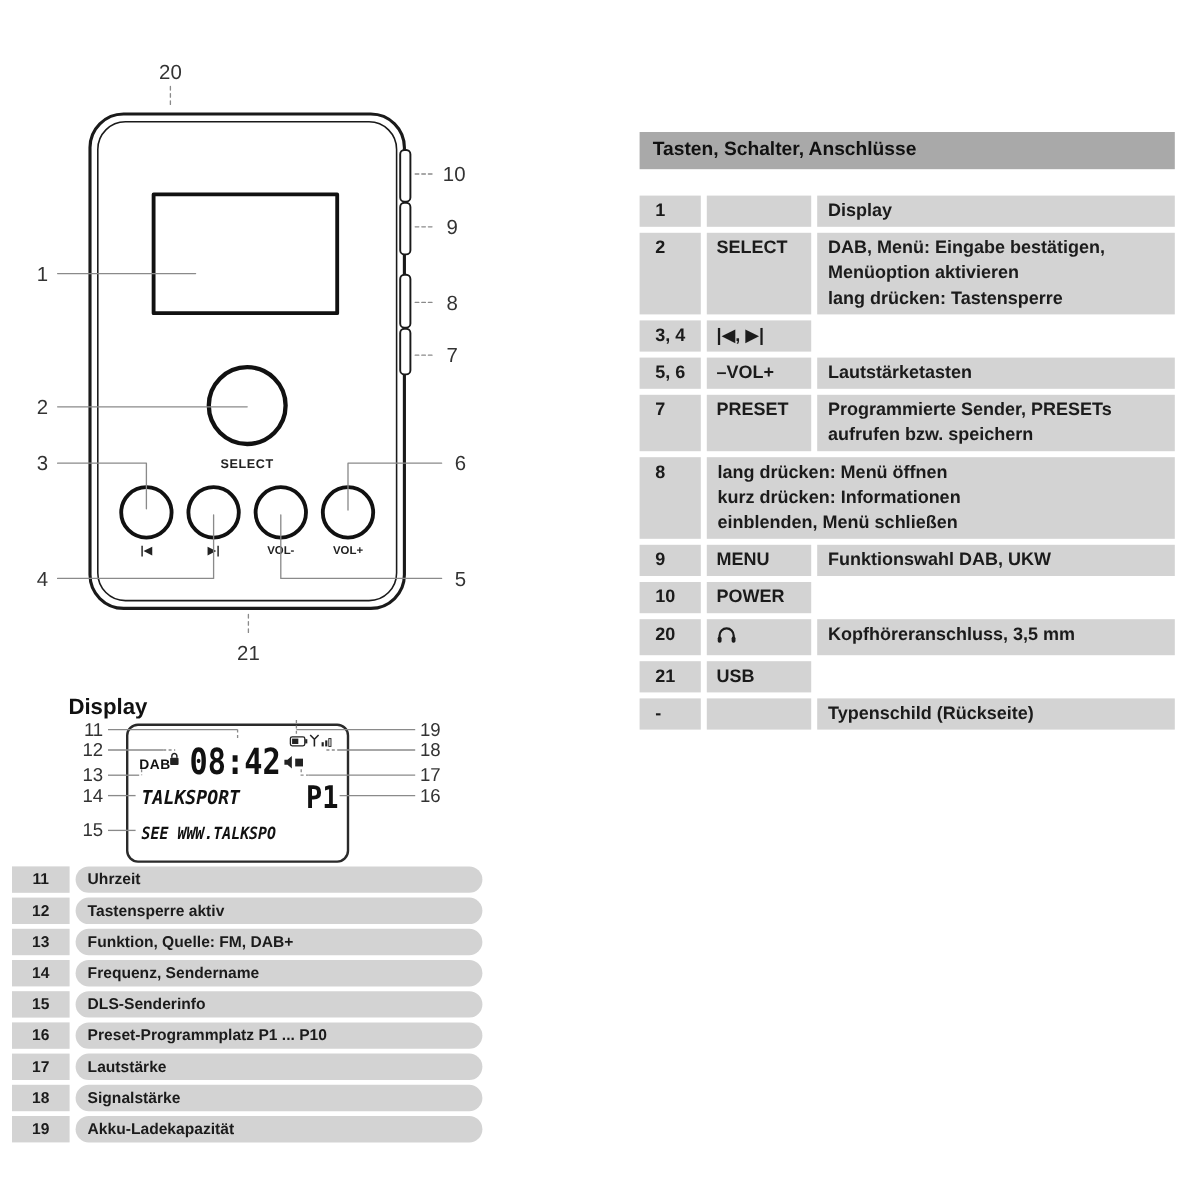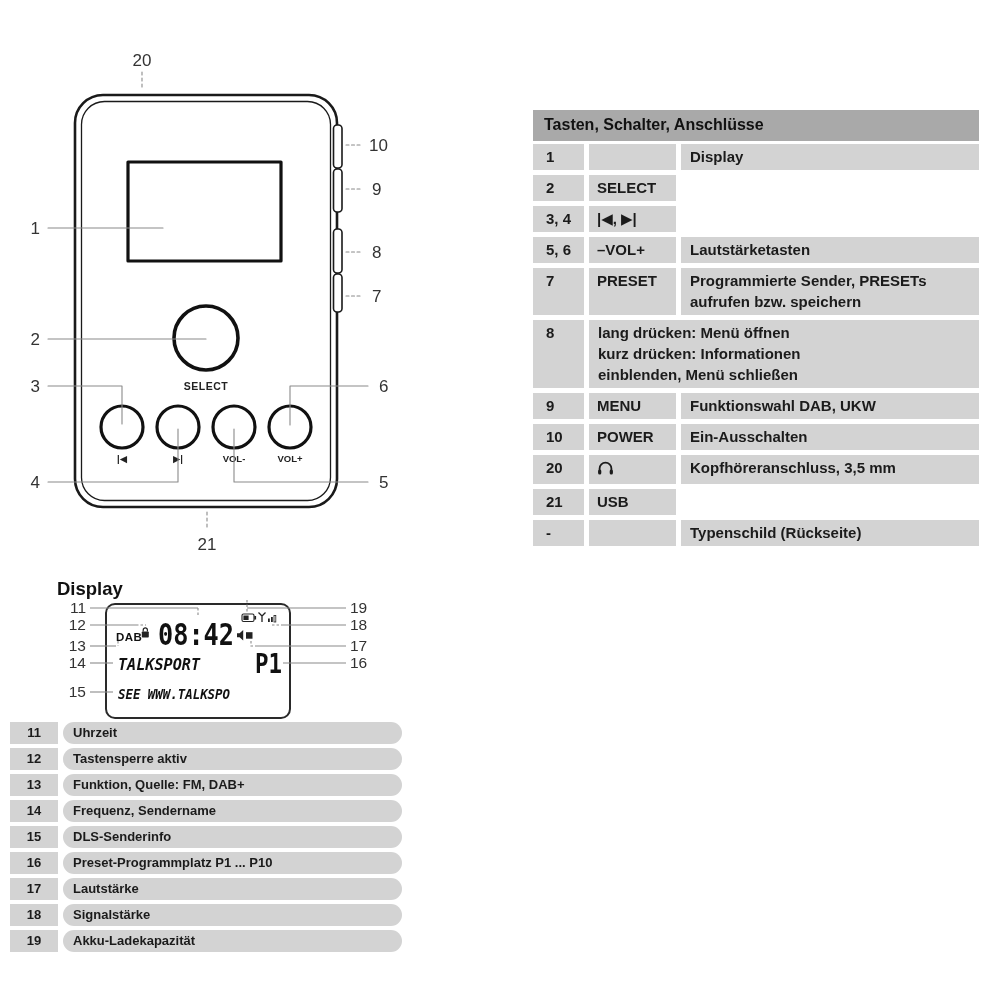--- a/index.html
+++ b/index.html
@@ -4,21 +4,21 @@
 <style>
   html,body { margin:0; padding:0; background:#ffffff; }
   body { width:1000px; height:1000px; position:relative;
          font-family:"Liberation Sans","DejaVu Sans",sans-serif; color:#1b1b1b; }
   .canvas { position:absolute; left:0; top:0; width:1000px; height:1000px; }
   svg.diagram { position:absolute; left:0; top:0; }
 
   
   .controls-table { position:absolute; left:533px; top:110px; width:446px; }
   .ct-header { background:#a9a9a9; color:#111; font-weight:bold; font-size:16px;
-               padding:6px 10px 7px 11px; margin-bottom:3px; }
+               padding:6px 10px 7px 11px; margin-bottom:22px; }
   .ct-row { display:flex; gap:5px; margin-bottom:5px; align-items:stretch; }
   .ct-num  { width:51px; background:#d3d3d3; font-weight:bold; font-size:15px;
              line-height:21px; padding:2px 0 3px 13px; box-sizing:border-box; }
   .ct-key  { width:87px; background:#d3d3d3; font-weight:bold; font-size:15px;
              line-height:21px; padding:2px 0 3px 8px; box-sizing:border-box; }
   .ct-desc { flex:1; background:#d3d3d3; font-weight:bold; font-size:15px;
              line-height:21px; padding:2px 10px 3px 9px; white-space:pre-line; }
 
   
   .legend-table { position:absolute; left:10px; top:722px; width:392px; }
@@ -174,20 +174,23 @@
     <div class="ct-header">Tasten, Schalter, Anschlüsse</div>
 
     <div class="ct-row">
       <div class="ct-num">1</div>
       <div class="ct-key"></div>
       <div class="ct-desc">Display</div>
     </div>
     <div class="ct-row">
       <div class="ct-num">2</div>
       <div class="ct-key">SELECT</div>
+      <div class="ct-desc">DAB, Menü: Eingabe bestätigen,
+Menüoption aktivieren
+lang drücken: Tastensperre</div>
     </div>
     <div class="ct-row">
       <div class="ct-num">3, 4</div>
       <div class="ct-key">|◀, ▶|</div>
     </div>
     <div class="ct-row">
       <div class="ct-num">5, 6</div>
       <div class="ct-key">–VOL+</div>
       <div class="ct-desc">Lautstärketasten</div>
     </div>
@@ -204,21 +207,20 @@
 einblenden, Menü schließen</div>
     </div>
     <div class="ct-row">
       <div class="ct-num">9</div>
       <div class="ct-key">MENU</div>
       <div class="ct-desc">Funktionswahl DAB, UKW</div>
     </div>
     <div class="ct-row">
       <div class="ct-num">10</div>
       <div class="ct-key">POWER</div>
-      <div class="ct-desc">Ein-Ausschalten</div>
     </div>
     <div class="ct-row">
       <div class="ct-num">20</div>
       <div class="ct-key">
         <svg width="17" height="16" viewBox="0 0 17 16" style="margin-top:3px">
           <path d="M2.6,13 V8.6 a5.9,5.9 0 0 1 11.8,0 V13" fill="none" stroke="#1b1b1b" stroke-width="1.8"></path>
           <rect x="1.1" y="9.4" width="3.2" height="5.2" rx="1.5" fill="#1b1b1b"></rect>
           <rect x="12.7" y="9.4" width="3.2" height="5.2" rx="1.5" fill="#1b1b1b"></rect>
         </svg>
       </div>

